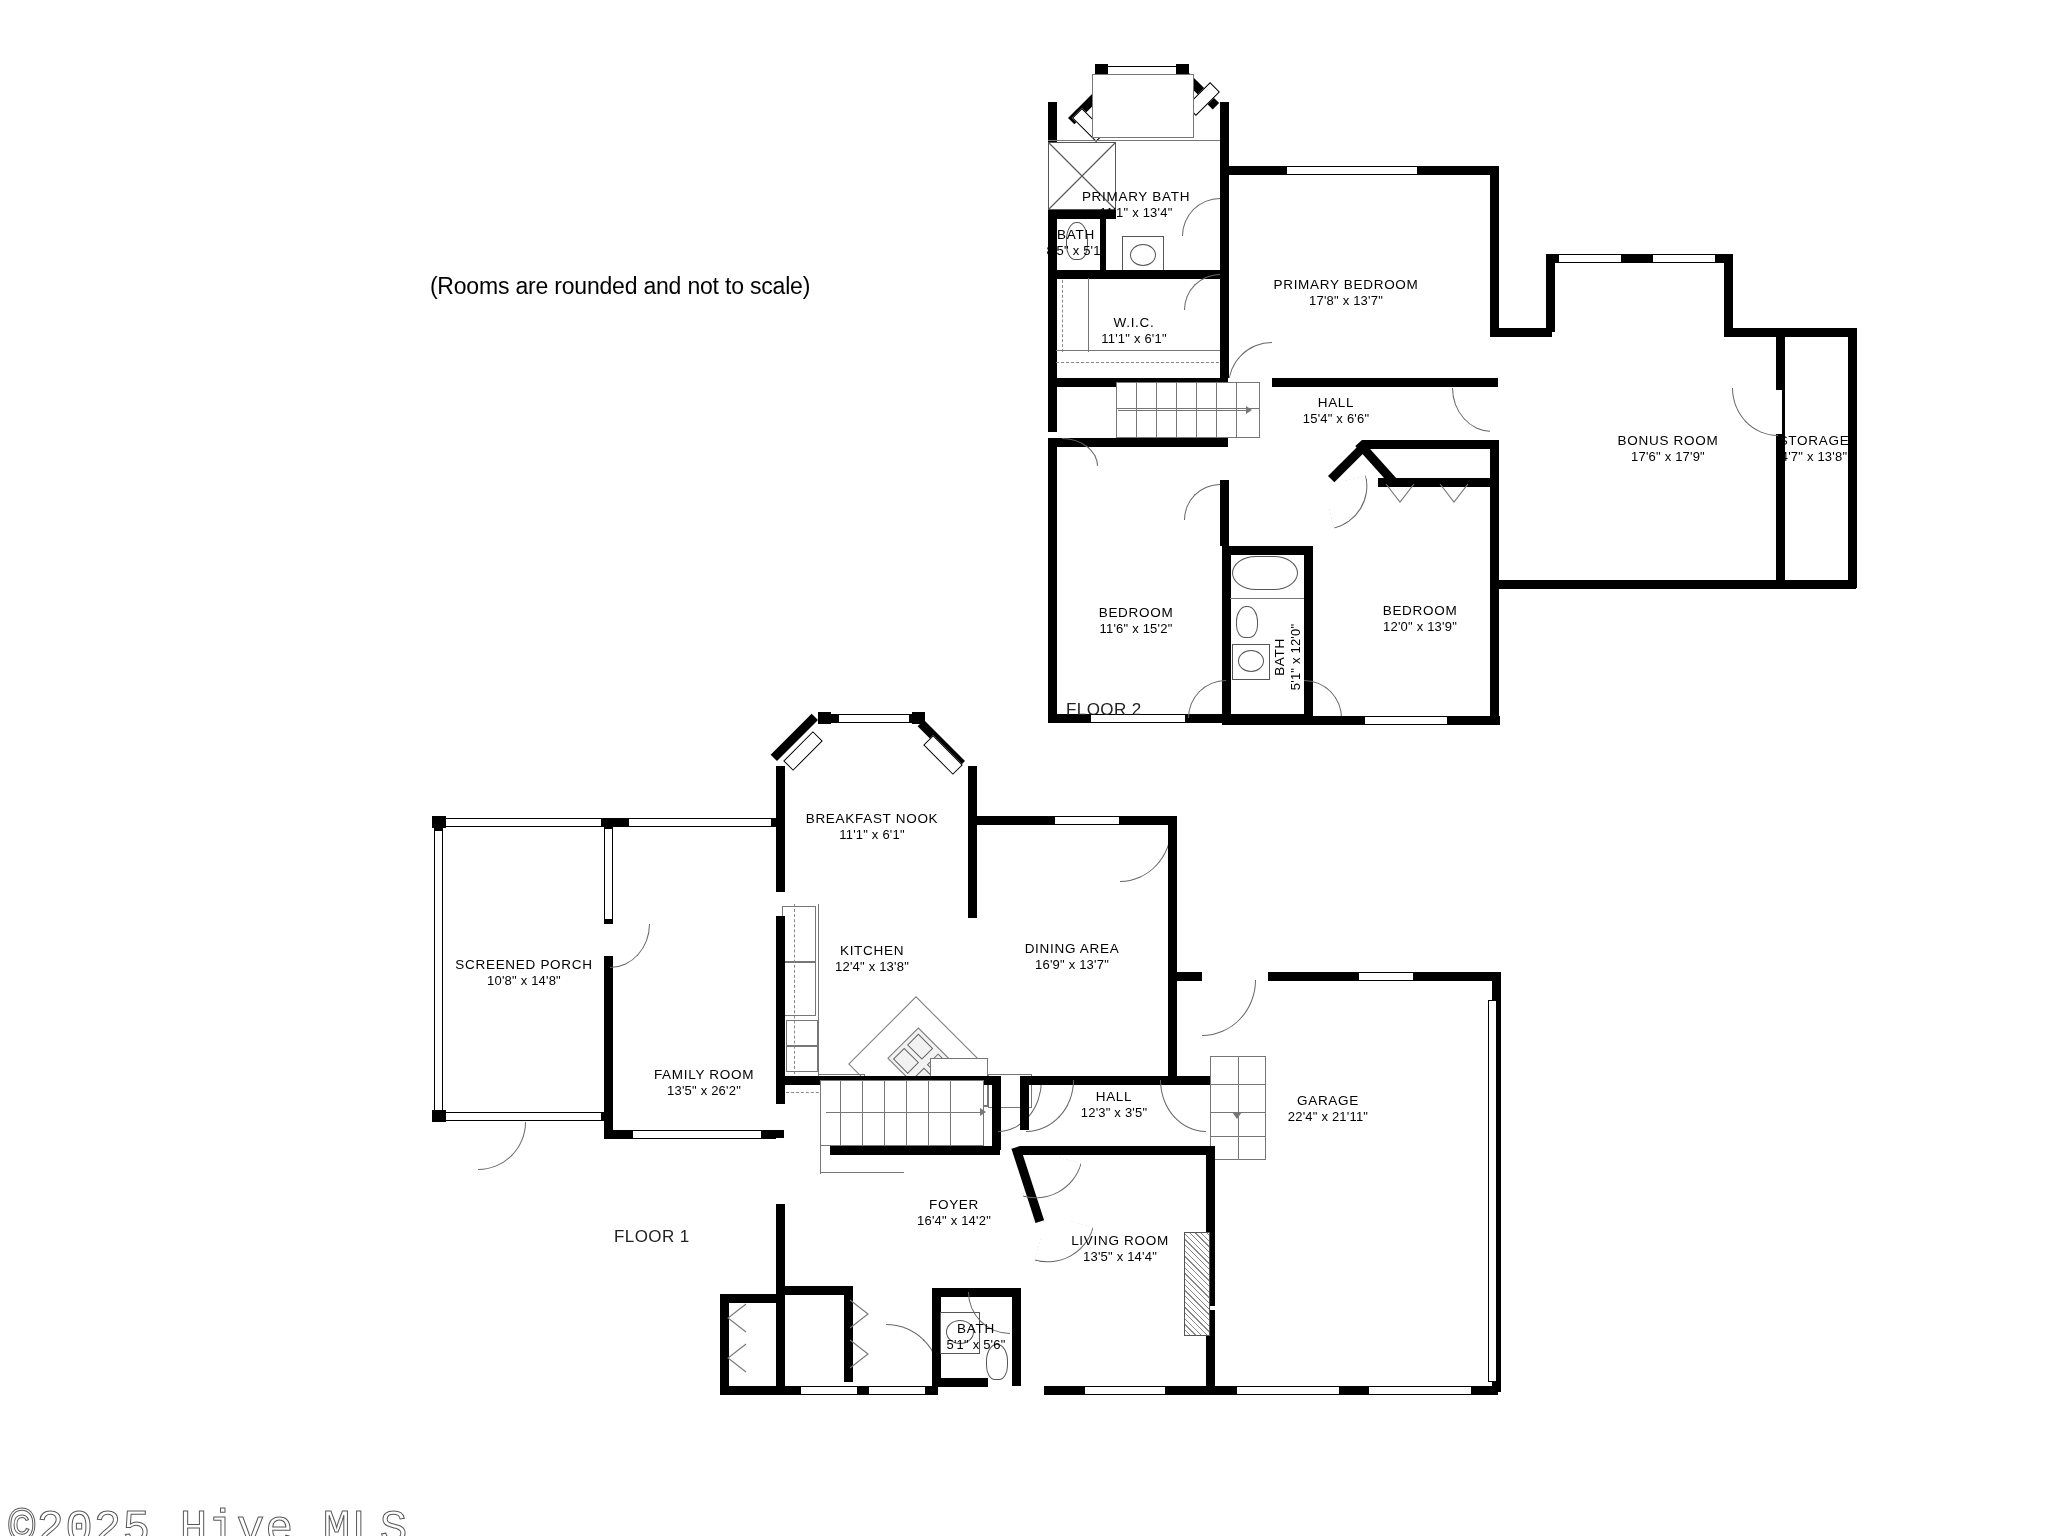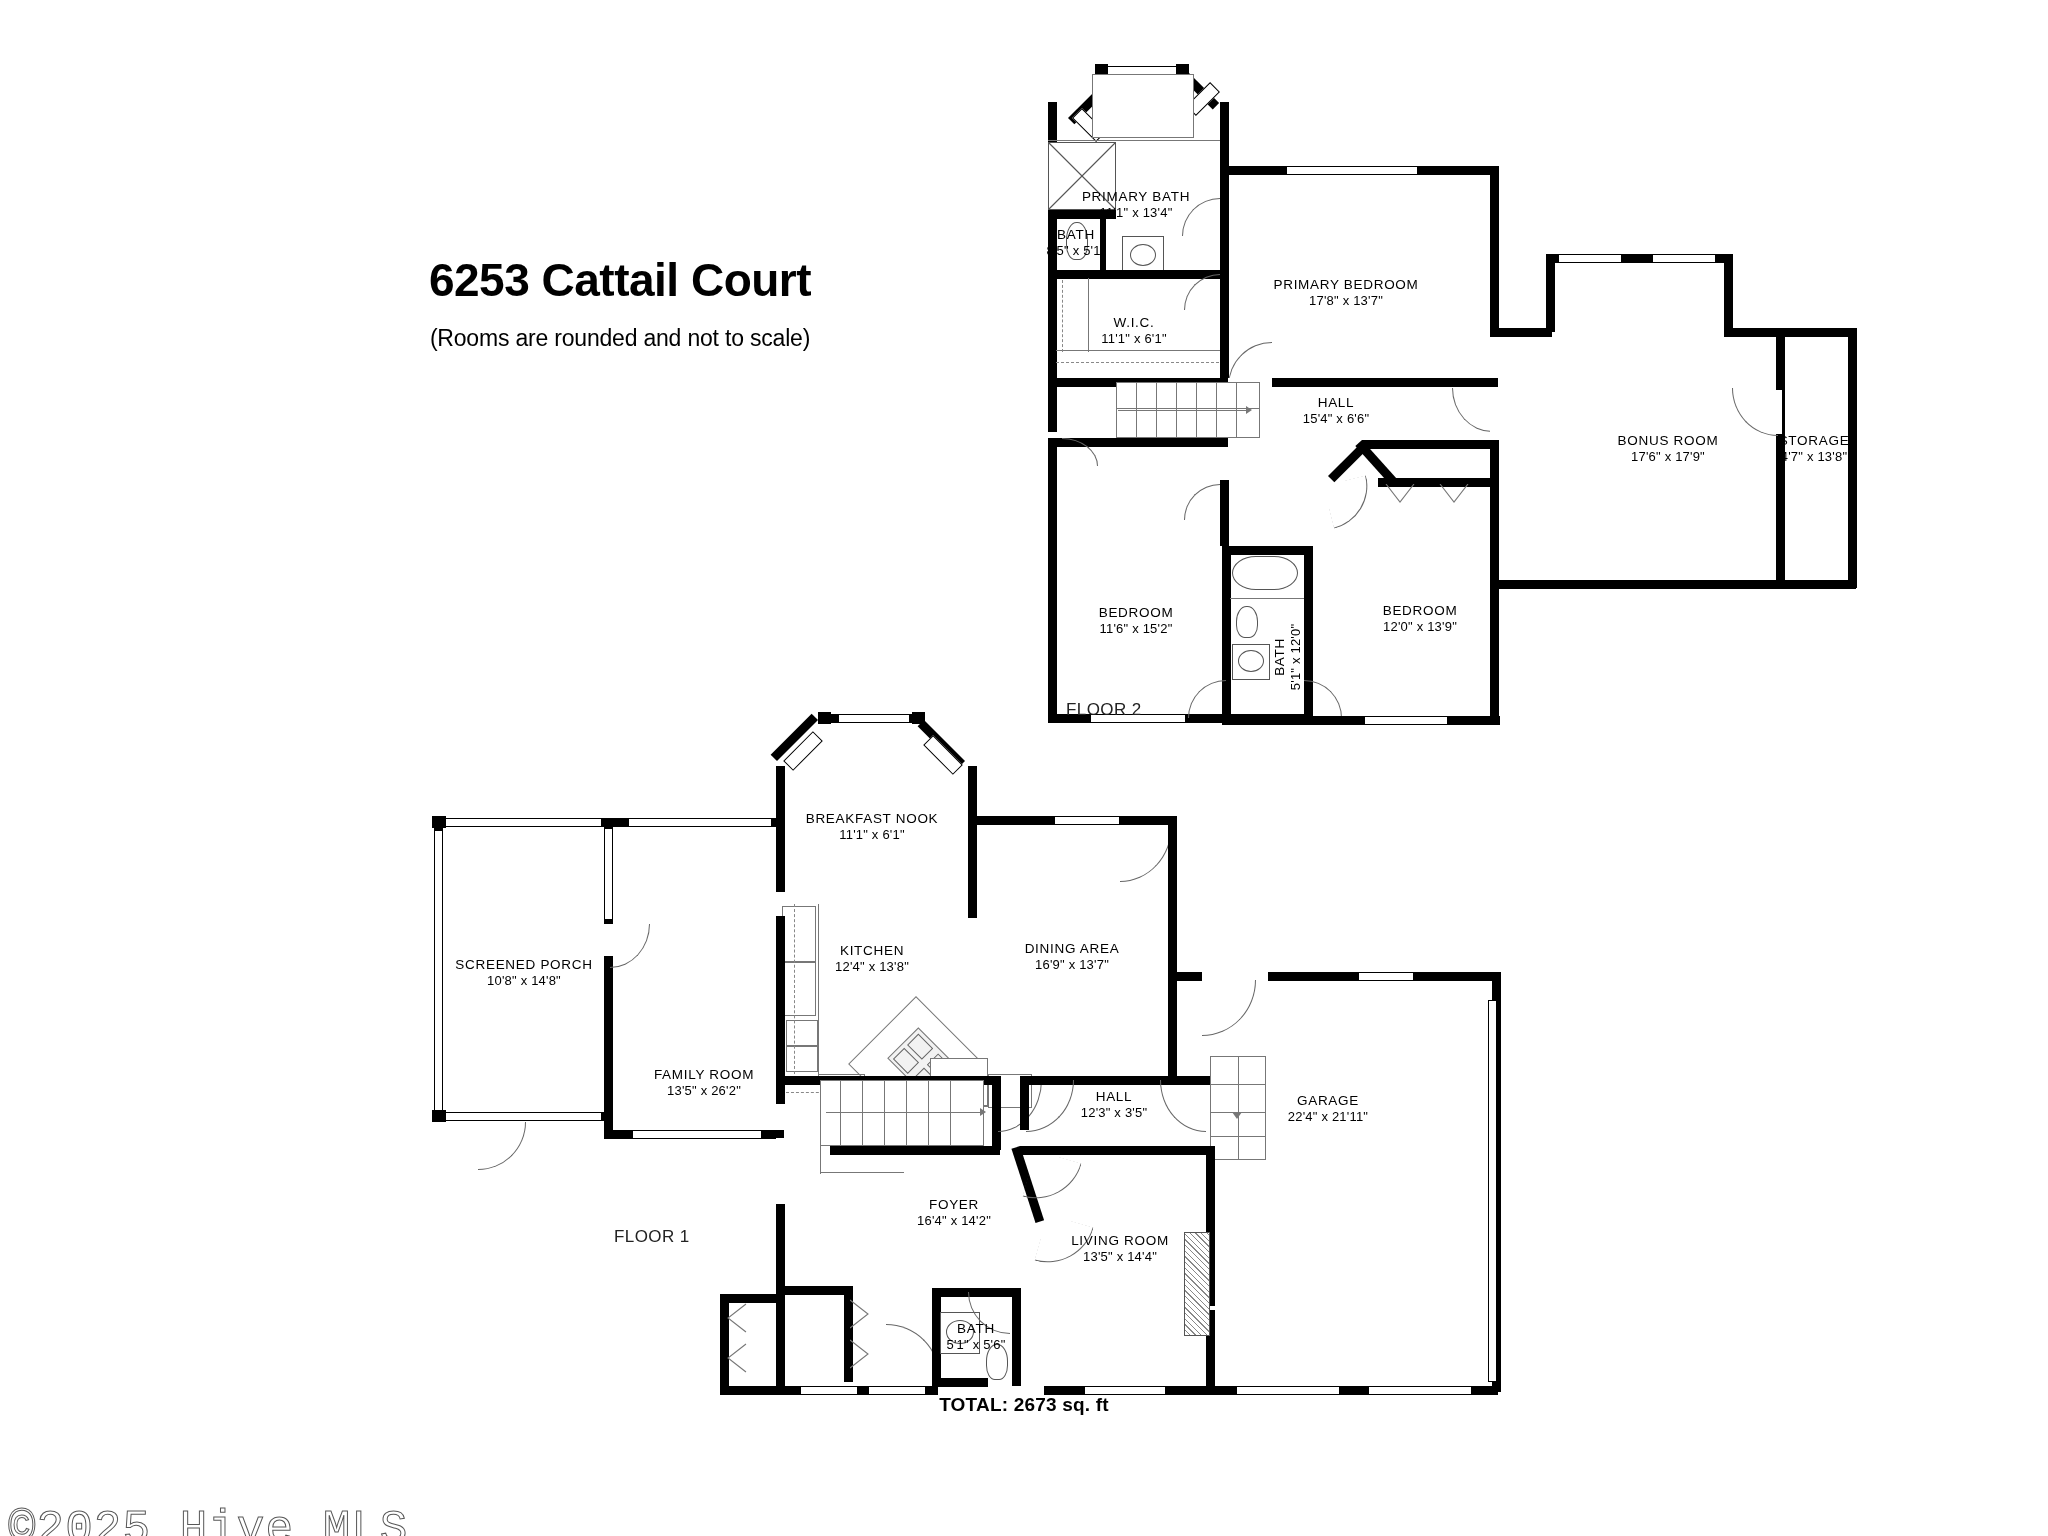--- a/index.html
+++ b/index.html
@@ -86,21 +86,20 @@
              border-left:5px solid transparent;border-right:5px solid transparent;}
 
   
   .hatch{position:absolute;border:1px solid #555;box-sizing:border-box;
     background:repeating-linear-gradient(45deg,#fff 0 3px,#888 3px 4px);}
 </style>
 </head>
 <body>
 
 <div id="title-block">
-  <div id="address-line">6253 Cattail Court</div>
   <div id="note-line">(Rooms are rounded and not to scale)</div>
 </div>
 
 <div class="plan" id="floor2-plan">
 
   <div class="wdiag" style="left:28px;top:78px;width:44px;transform:rotate(-45deg);"></div>
   <div class="win" style="left:42px;top:68px;width:14px;height:34px;transform:rotate(-45deg);"></div>
   <div class="w wh" style="left:55px;top:26px;width:92px;"></div>
   <div class="win win-h" style="left:64px;top:26px;width:74px;"></div>
   <div class="w" style="left:55px;top:24px;width:13px;height:12px;"></div>
@@ -433,16 +432,15 @@
   <div class="win win-h" style="left:948px;top:726px;width:104px;"></div>
   <div class="room" style="left:908px;top:432px;">
     <div class="nm">GARAGE</div>
     <div class="dm">22'4" x 21'11"</div>
   </div>
 </div>
 
 <div class="floor-caption" id="floor1-caption">FLOOR 1</div>
 
 <div id="footer-block">
-  <div id="footer-total">TOTAL: 2673 sq. ft</div>
 </div>
 
 <div id="watermark">©2025 Hive MLS</div>
 
 </body></html>

